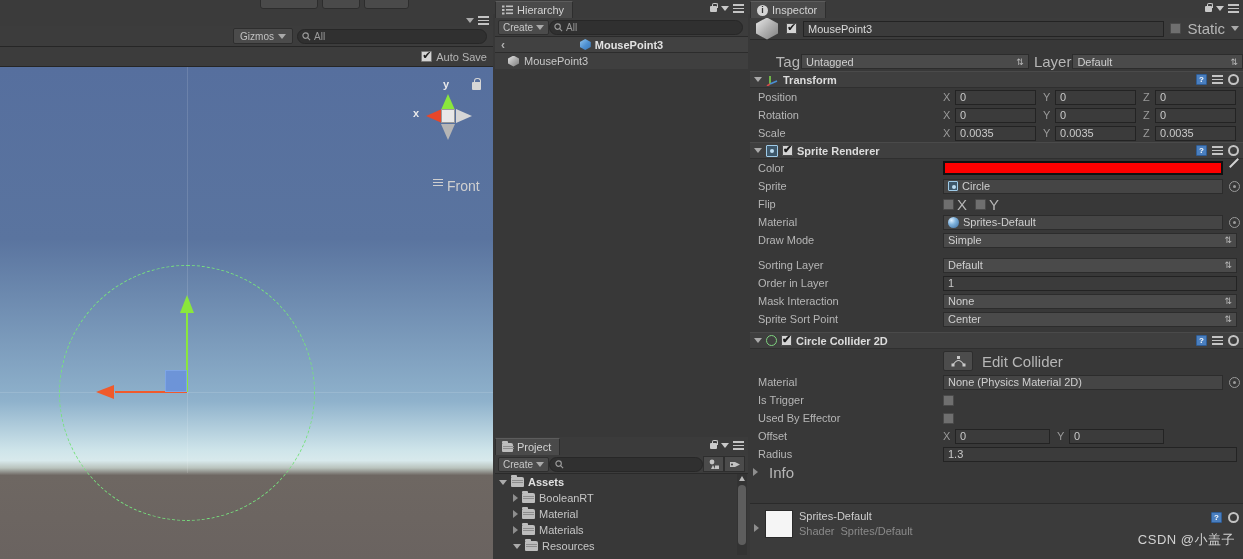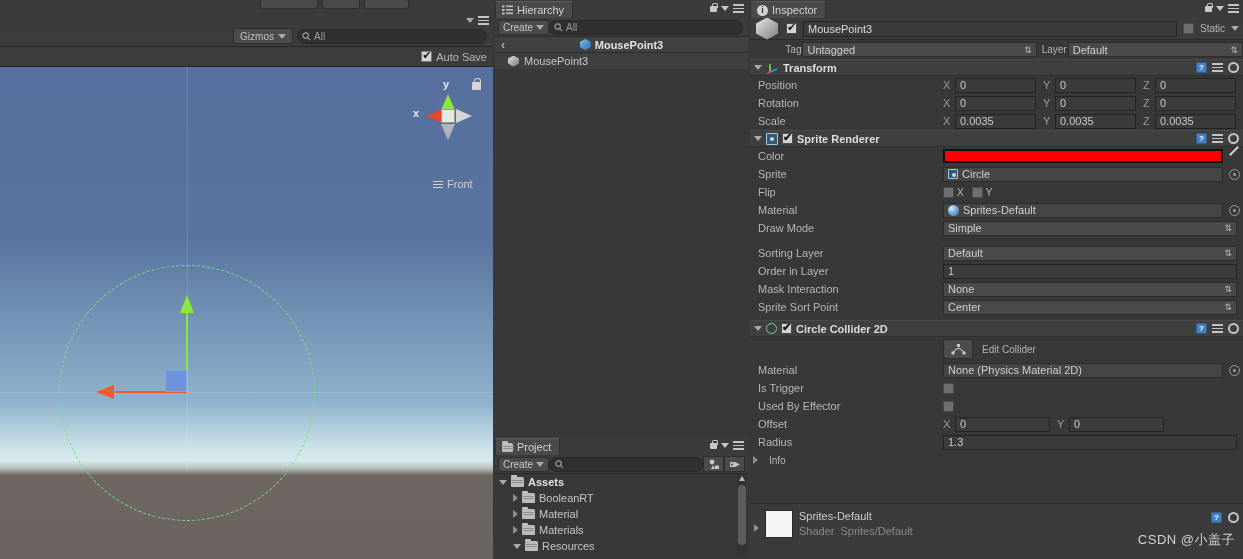--- a/index.html
+++ b/index.html
@@ -49,21 +49,21 @@
 
   
   .orient { position:absolute; right:10px; top:14px; width:70px; height:70px; }
   .o-cube { position:absolute; left:28px; top:28px; width:14px; height:14px; background:#e8e8e8; border:1px solid #9a9a9a; }
   .o-yarrow { position:absolute; left:28px; top:13px; width:0;height:0;border-left:7px solid transparent;border-right:7px solid transparent;border-bottom:16px solid #8ae73c; }
   .o-ylabel { position:absolute; left:30px; top:-3px; color:#eaeaea; font-size:11px; font-weight:bold; }
   .o-xarrow { position:absolute; left:13px; top:28px; width:0;height:0;border-top:7px solid transparent;border-bottom:7px solid transparent;border-right:16px solid #e8472a; }
   .o-xlabel { position:absolute; left:0px; top:26px; color:#eaeaea; font-size:11px; font-weight:bold; }
   .o-zarrow { position:absolute; left:43px; top:28px; width:0;height:0;border-top:7px solid transparent;border-bottom:7px solid transparent;border-left:16px solid #d6d6d6; }
   .o-warrow { position:absolute; left:28px; top:43px; width:0;height:0;border-left:7px solid transparent;border-right:7px solid transparent;border-top:16px solid #b5b5b5; }
-  .o-front { position:absolute; left:20px; top:97px; color:#cfcfcf; font-size:11px; display:flex; gap:4px; align-items:center;}
+  .o-front { position:absolute; left:20px; top:97px; color:#cfcfcf; font-size:14px; display:flex; gap:4px; align-items:flex-start;}
   .hamb { display:inline-block; width:10px; height:8px; position:relative; }
   .hamb i { position:absolute; left:0; width:10px; height:1px; background:#cfcfcf; }
   .hamb i:nth-child(1){top:1px}.hamb i:nth-child(2){top:4px}.hamb i:nth-child(3){top:7px}
   .lockicon { position:absolute; right:12px; top:15px; width:9px; height:8px; background:#d6d6d6; border-radius:1px; }
   .lockicon::before { content:""; position:absolute; left:2px; top:-4px; width:5px; height:5px; border:1.5px solid #d6d6d6; border-bottom:none; border-radius:3px 3px 0 0; }
 
   
   .hier-panel { left:495px; top:0; width:253px; height:437px; background:#383838; }
   .tabrow { height:18px; background:#3b3b3b; display:flex; align-items:flex-end; position:relative; }
   .tab { height:17px; background:#4a4a4a; border-top:1px solid #5c5c5c; border-left:1px solid #2e2e2e; border-right:1px solid #2e2e2e; display:flex; align-items:center; gap:4px; padding:0 8px 0 6px; color:#d3d3d3; font-size:11px; }
@@ -89,21 +89,21 @@
   .folder::after { content:""; position:absolute; left:1px; top:3px; width:11px; height:1px; background:#8d8d8d; box-shadow:0 2px 0 #8d8d8d; }
   .scroll-track { position:absolute; right:1px; top:41px; width:10px; height:80px; background:#333; }
   .scroll-thumb { position:absolute; right:2px; top:52px; width:8px; height:62px; background:#5d5d5d; border-radius:4px; }
 
   
   .insp-panel { left:750px; top:0; width:493px; height:559px; background:#383838; }
   .insp-head { height:22px; background:#3c3c3c; border-bottom:1px solid #2a2a2a; display:flex; align-items:center; padding:0 4px; gap:6px; }
   .obj-preview { width:26px; height:26px; display:flex; align-items:center; justify-content:center; }
   .big-cube { width:22px; height:22px; background:linear-gradient(135deg,#e9e9e9 0%, #b0b0b0 50%, #7f7f7f 100%); clip-path: polygon(50% 0%, 100% 27%, 100% 73%, 50% 100%, 0% 73%, 0% 27%); }
   .name-field { flex:1; height:16px; background:#3b3b3b; border:1px solid #232323; color:#d9d9d9; font-size:11px; display:flex; align-items:center; padding-left:4px; }
-  .lbl { color:#b6b6b6; font-size:10px; }
+  .lbl { color:#b6b6b6; font-size:15px; }
   .field { background:#3b3b3b; border:1px solid #232323; height:15px; display:flex; align-items:center; padding-left:4px; color:#c9c9c9; font-size:11px; }
   .popup { background:#4a4a4a; border:1px solid #2c2c2c; height:15px; display:flex; align-items:center; padding-left:4px; color:#cfcfcf; font-size:11px; position:relative; }
   .popup::after { content:"⇅"; position:absolute; right:4px; color:#b9b9b9; font-size:9px; }
   .objfield { background:#454545; border:1px solid #2c2c2c; height:15px; display:flex; align-items:center; gap:4px; padding-left:4px; color:#cfcfcf; font-size:11px; }
   .comp-header { height:17px; display:flex; align-items:center; gap:4px; background:#3f3f3f; border-top:1px solid #4a4a4a; border-bottom:1px solid #2f2f2f; padding-left:4px; font-weight:bold; color:#dcdcdc; font-size:11px; }
   .comp-icons { margin-left:auto; display:flex; align-items:center; gap:5px; padding-right:4px; }
   .help-ico { width:11px; height:11px; background:#4a7fbf; border:1px solid #2f5d96; border-radius:1px; color:#fff; font-size:8px; display:flex; align-items:center; justify-content:center; font-weight:bold; }
   .pre-ico { width:11px; height:11px; position:relative; }
   .pre-ico i { position:absolute; left:0; width:11px; height:1.5px; background:#c4c4c4; }
   .pre-ico i:nth-child(1){top:1px}.pre-ico i:nth-child(2){top:4.5px}.pre-ico i:nth-child(3){top:8px}
@@ -359,21 +359,21 @@
       <div class="obj-preview">
           <div class="big-cube"></div>
         </div>
       <div class="cb on"></div>
       <div class="name-field">MousePoint3</div>
       <div class="cb"></div>
       <span class="lbl">Static</span>
       <span class="tri-d"></span>
     </div>
 
-    <div class="prop-row" style="height:19px;gap:1px;padding-left:0;">
+    <div class="prop-row" style="height:19px;gap:1px;padding-left:0;margin-top:12px;">
       <span class="lbl" style="width:55px;text-align:right;">Tag</span>
       <div class="popup" style="width:250px;">Untagged</div>
       <span class="lbl" style="margin-left:4px;">Layer</span>
       <div class="popup" style="width:187px;">Default</div>
     </div>
 
     <div class="comp-header">
       <span class="tri-d"></span>
       <svg width="13" height="13" viewBox="0 0 13 13">
         <line x1="4" y1="11" x2="4" y2="3" stroke="#7bd44a" stroke-width="1.6"></line>

